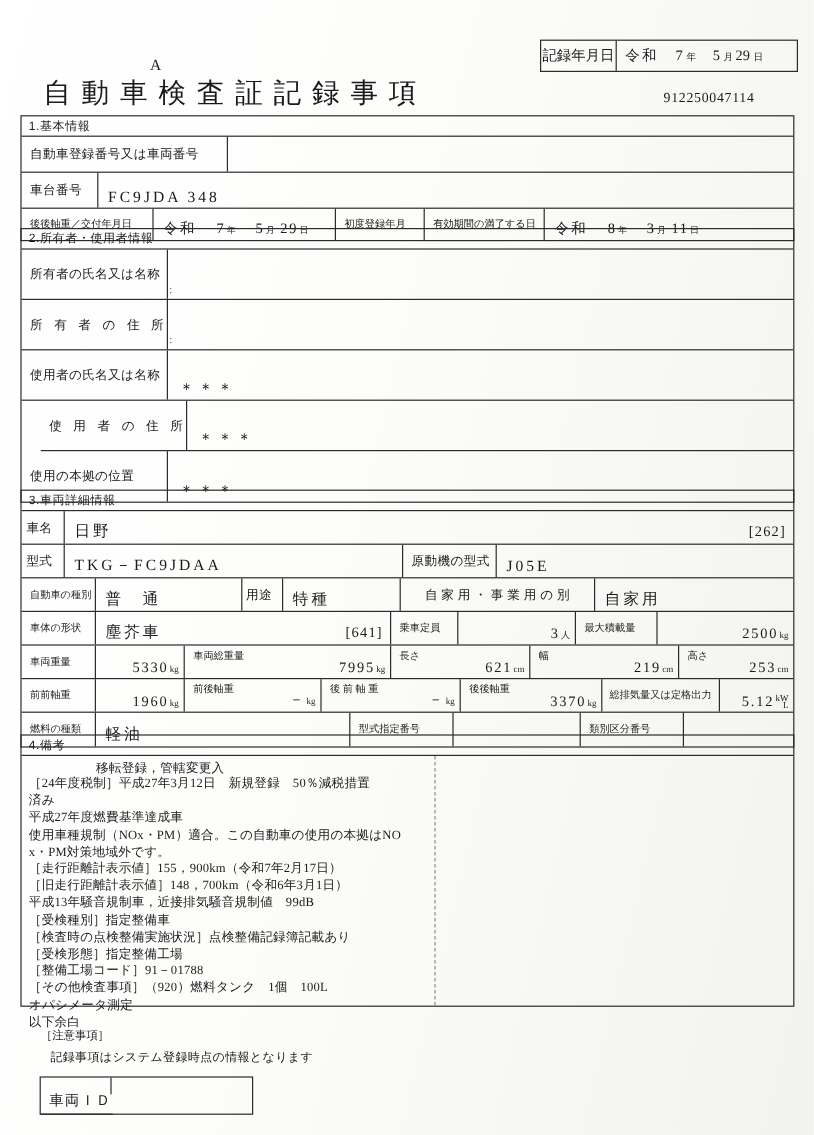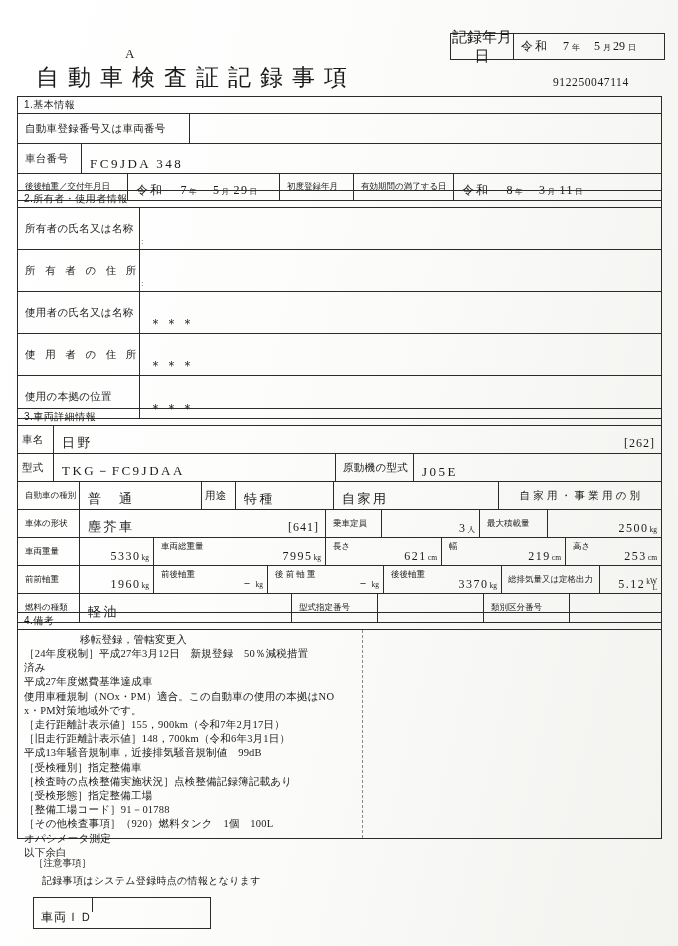--- a/index.html
+++ b/index.html
@@ -53,21 +53,21 @@
   .rec-box {
     position: absolute;
     left: 450px; top: 33px;
     width: 213px; height: 25px;
     border: 1px solid #2b2b2b;
     display: flex;
     align-items: center;
   }
   .rec-label {
     width: 62px;
-    font-size: 15px;
+    font-size: 12px;
     text-align: center;
     border-right: 1px solid #2b2b2b;
     height: 100%;
     display: flex; align-items: center; justify-content: center;
   }
   .rec-val {
     flex: 1;
     display: flex;
     align-items: baseline;
     padding-left: 7px;
@@ -328,21 +328,21 @@
 
     <div class="row" style="height:42px;">
       <div class="cell" style="width:122px;">
         <span class="lbl">使用者の氏名又は名称</span>
       </div>
       <div class="cell" style="flex:1;">
         <span class="stars">＊＊＊</span>
       </div>
     </div>
 
-    <div class="row" style="height:42px;">
+    <div class="row" style="height:42px;margin-left:16px;">
       <div class="cell" style="width:122px;">
         <span class="lbl lbl-sp">使 用 者 の 住 所</span>
       </div>
       <div class="cell" style="flex:1;">
         <span class="stars">＊＊＊</span>
       </div>
     </div>
 
     <div class="row" style="height:42px;text-align:center;">
       <div class="cell" style="width:122px;">
@@ -388,25 +388,25 @@
       </div>
       <div class="cell" style="width:122px;">
         <span class="val val-bl">普　通</span>
       </div>
       <div class="cell" style="width:34px;">
         <span class="lbl" style="padding-left:3px;">用途</span>
       </div>
       <div class="cell" style="width:98px;">
         <span class="val val-bl">特種</span>
       </div>
-      <div class="cell" style="flex:1;">
-        <span class="val val-bl">自家用</span>
-      </div>
       <div class="cell" style="width:162px;justify-content:center;">
         <span class="lbl" style="padding-left:0;">自 家 用 ・ 事 業 用 の 別</span>
+      </div>
+      <div class="cell" style="flex:1;">
+        <span class="val val-bl">自家用</span>
       </div>
     </div>
 
     <div class="row" style="height:28px;">
       <div class="cell" style="width:62px;">
         <span class="lbl lbl-small">車体の形状</span>
       </div>
       <div class="cell" style="width:246px;">
         <span class="val val-bl">塵芥車</span>
         <span class="bracket">[641]</span>

